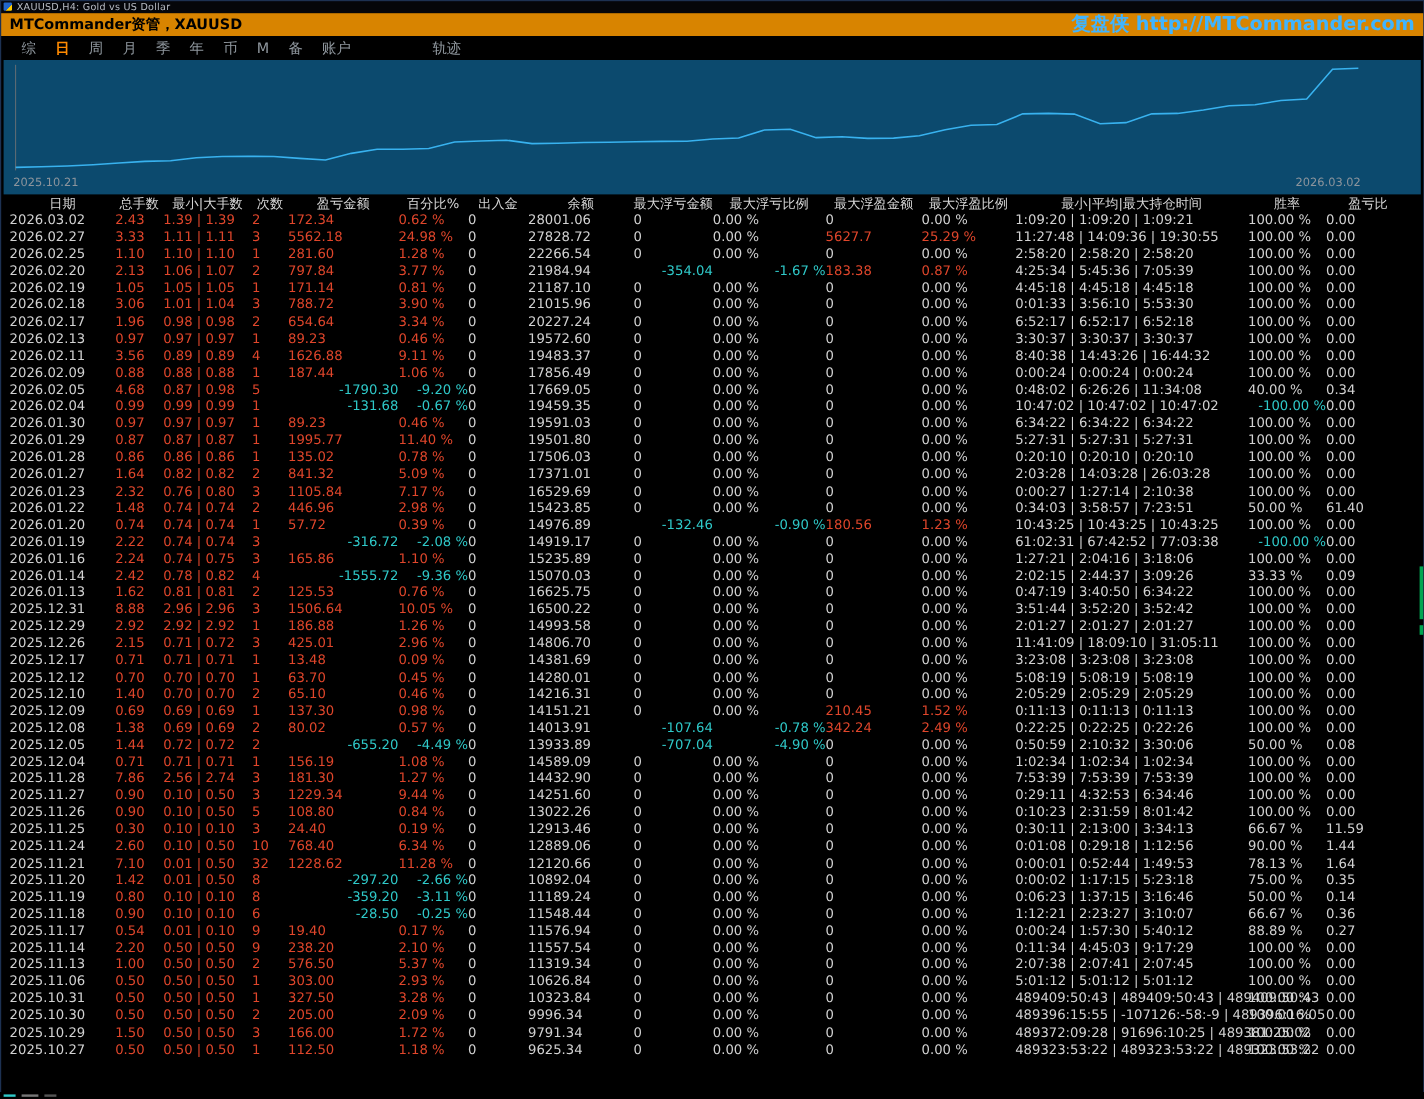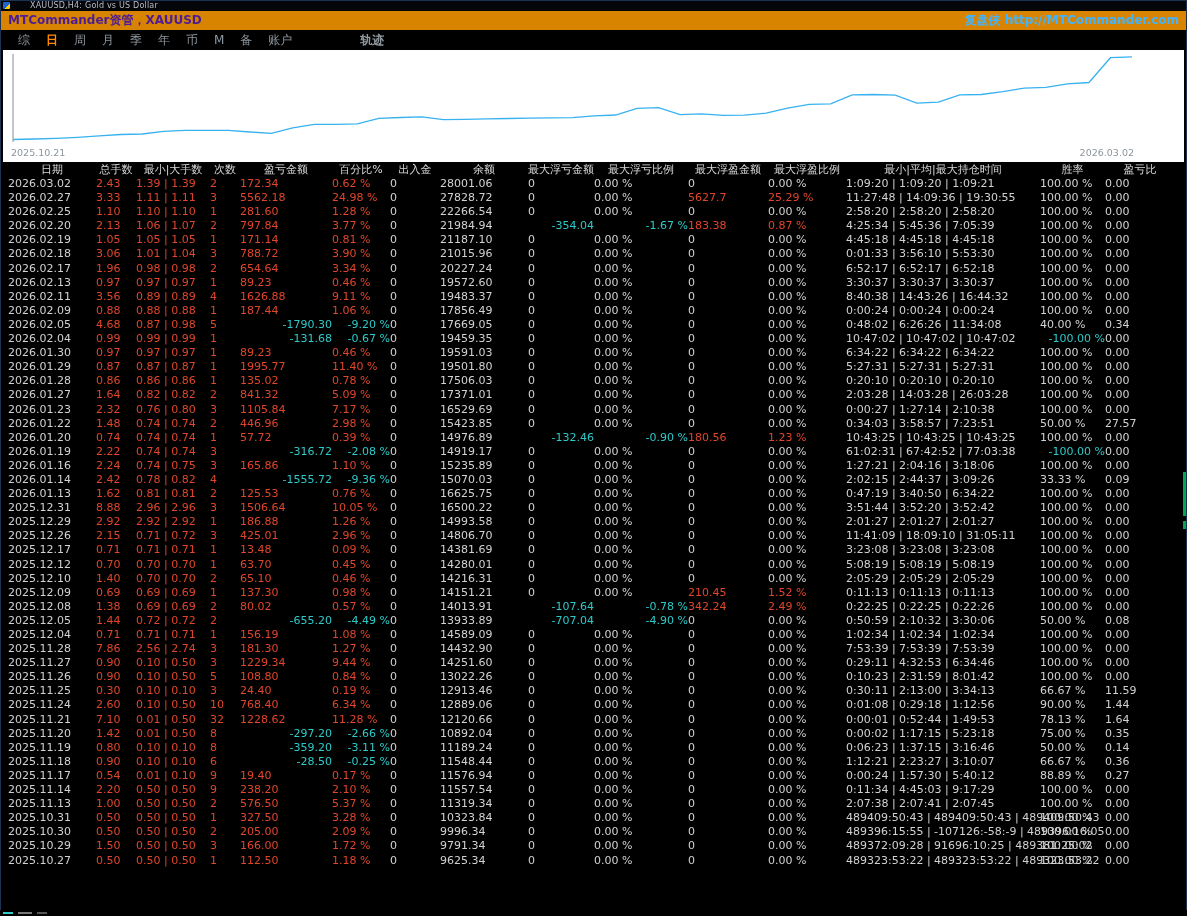--- a/index.html
+++ b/index.html
@@ -11,46 +11,46 @@
     overflow: hidden; position: relative;
   }
   .frame {
     position: absolute; inset: 0;
     border: 1px solid #1d3152;
     pointer-events: none; z-index: 50;
   }
   
   .titlebar {
     height: 11px; background: #05060a;
-    display: flex; align-items: center; gap: 20px; padding-left: 3px;
+    display: flex; align-items: center; gap: 4px; padding-left: 3px;
   }
   .mini-icon {
     width: 7px; height: 7px; border-radius: 1px;
     background: linear-gradient(135deg, #2266cc 60%, #ffcc00 60%);
   }
   .wtitle { font-size: 8px; color: #b8bcc4; letter-spacing: .2px; white-space: nowrap; }
   
   .brandbar {
     height: 19px; background: var(--orange, #d88400);
     display: flex; align-items: center; justify-content: space-between;
     padding: 0 8px;
   }
-  .brand-title { font-size: 12px; font-weight: bold; color: #4c1d95; white-space: nowrap; }
-  .brand-link { font-size: 12px; font-weight: bold; color: var(--link, #40b4ff); cursor: pointer; white-space: nowrap; }
+  .brand-title { font-size: 12px; font-weight: bold; color: #000000; white-space: nowrap; }
+  .brand-link { font-size: 16px; font-weight: bold; color: var(--link, #40b4ff); cursor: pointer; white-space: nowrap; }
   
   .menubar {
     height: 20px; background: #000;
     display: flex; align-items: center; padding-left: 10px;
     font-size: 12px; color: #8f979e;
   }
   .menu-item { padding: 1px 8px; cursor: default; white-space: nowrap; }
   .menu-item.selected { color: var(--menusel, #ff8a00); font-weight: bold; }
-  .menu-item.gap { margin-left: 52px; font-weight: bold; }
+  .menu-item.gap { margin-left: 52px; }
   
-  .chartbox { position: relative; height: 112px; margin: 0 3px; background: #ffffff; }
+  .chartbox { position: relative; height: 112px; margin: 0 3px; background: #0c4a6e; }
   .chartbox svg { position: absolute; left: 0; top: 0; width: 100%; height: 96px; display: block; }
   .axis-date { position: absolute; top: 97px; font-size: 9.5px; color: #8c949c; }
   .axis-date.left { left: 8px; }
   .axis-date.right { right: 50px; }
   
   .stats {
     border-collapse: collapse; table-layout: fixed;
     margin-left: 8px; width: 1167px;
   }
   .stats th {
@@ -447,21 +447,21 @@
         <td class="c-red">446.96</td>
         <td class="c-red">2.98 %</td>
         <td class="c-txt">0</td>
         <td class="c-txt">15423.85</td>
         <td class="c-txt">0</td>
         <td class="c-txt">0.00 %</td>
         <td class="c-txt">0</td>
         <td class="c-txt">0.00 %</td>
         <td class="c-txt">0:34:03 | 3:58:57 | 7:23:51</td>
         <td class="c-txt">50.00 %</td>
-        <td class="c-txt">27.57</td>
+        <td class="c-txt">61.40</td>
       </tr>
       <tr>
         <td class="c-txt">2026.01.20</td>
         <td class="c-red">0.74</td>
         <td class="c-red">0.74 | 0.74</td>
         <td class="c-red">1</td>
         <td class="c-red">57.72</td>
         <td class="c-red">0.39 %</td>
         <td class="c-txt">0</td>
         <td class="c-txt">14976.89</td>
@@ -905,20 +905,37 @@
         <td class="c-red">2</td>
         <td class="c-red">576.50</td>
         <td class="c-red">5.37 %</td>
         <td class="c-txt">0</td>
         <td class="c-txt">11319.34</td>
         <td class="c-txt">0</td>
         <td class="c-txt">0.00 %</td>
         <td class="c-txt">0</td>
         <td class="c-txt">0.00 %</td>
         <td class="c-txt">2:07:38 | 2:07:41 | 2:07:45</td>
+        <td class="c-txt">100.00 %</td>
+        <td class="c-txt">0.00</td>
+      </tr>
+      <tr>
+        <td class="c-txt">2025.11.06</td>
+        <td class="c-red">0.50</td>
+        <td class="c-red">0.50 | 0.50</td>
+        <td class="c-red">1</td>
+        <td class="c-red">303.00</td>
+        <td class="c-red">2.93 %</td>
+        <td class="c-txt">0</td>
+        <td class="c-txt">10626.84</td>
+        <td class="c-txt">0</td>
+        <td class="c-txt">0.00 %</td>
+        <td class="c-txt">0</td>
+        <td class="c-txt">0.00 %</td>
+        <td class="c-txt">5:01:12 | 5:01:12 | 5:01:12</td>
         <td class="c-txt">100.00 %</td>
         <td class="c-txt">0.00</td>
       </tr>
       <tr>
         <td class="c-txt">2025.10.31</td>
         <td class="c-red">0.50</td>
         <td class="c-red">0.50 | 0.50</td>
         <td class="c-red">1</td>
         <td class="c-red">327.50</td>
         <td class="c-red">3.28 %</td>

